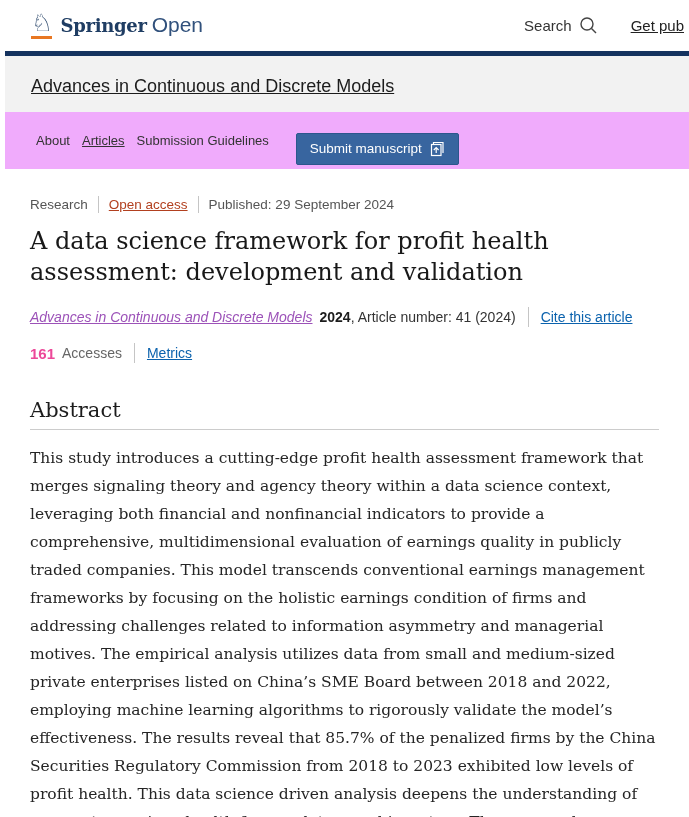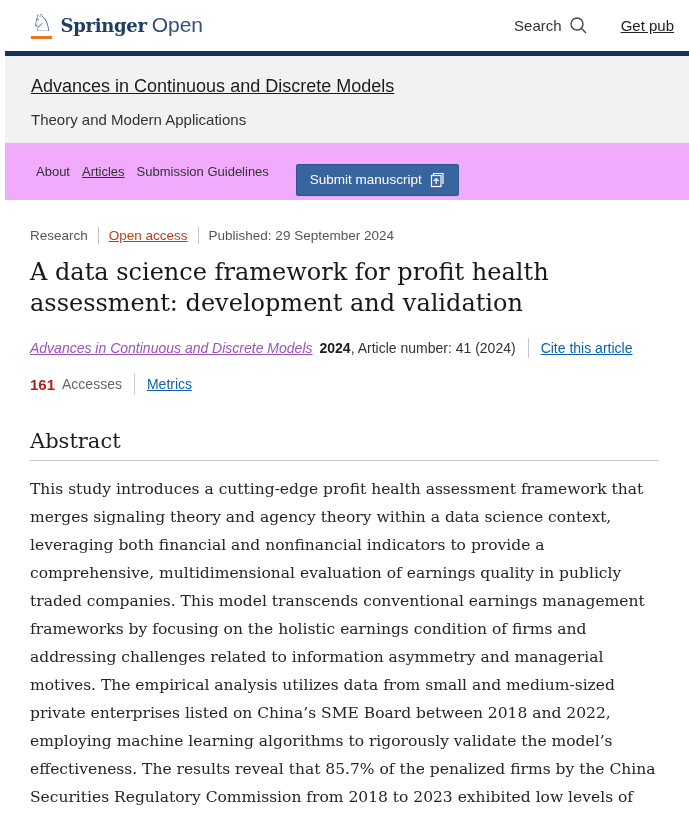--- a/index.html
+++ b/index.html
@@ -7,21 +7,21 @@
     font-family: "Liberation Sans", sans-serif; }
 
   
   .site-header { position: relative; height: 51px; background: #ffffff; }
   .logo { position: absolute; left: 31px; top: 11px; display: flex; align-items: center; }
   .logo-horse-wrap { display: inline-flex; flex-direction: column; align-items: center; margin-right: 8px; }
   .logo-horse { font-family: "DejaVu Sans", sans-serif; font-size: 24px; line-height: 24px; color: #1f3d63; }
   .logo-underline { width: 21px; height: 3px; background: #e87722; margin-top: 1px; }
   .logo-brand { font-family: "DejaVu Serif", serif; font-weight: 700; font-size: 18px; color: #1f3d63; letter-spacing: -0.3px; }
   .logo-suffix { font-size: 21px; font-weight: 300; color: #31517c; margin-left: 5px; }
-  .header-right { position: absolute; right: 15px; top: 16px; display: flex; align-items: center; }
+  .header-right { position: absolute; right: 5px; top: 16px; display: flex; align-items: center; }
   .search-link { display: inline-flex; align-items: center; font-size: 15px; color: #333; cursor: pointer; }
   .search-link svg { margin-left: 7px; }
   .get-published { margin-left: 33px; font-size: 15px; color: #222; text-decoration: underline; white-space: nowrap; cursor: pointer; }
 
   .navy-bar { height: 5px; background: #15335f; margin-left: 5px; }
 
   
   .journal-banner { background: #f2f2f2; margin-left: 5px; padding: 20px 20px 15px 26px; }
   .journal-title { display: inline-block; font-size: 18px; color: #1c1c1c; text-decoration: underline; cursor: pointer; }
   .journal-subtitle { margin-top: 14px; font-size: 15px; color: #333; }
@@ -49,21 +49,21 @@
   .email-icon { position: relative; top: -6px; margin-left: 2px; cursor: pointer; }
 
   .citation-line { margin-top: 19px; font-size: 14px; color: #333; display: flex; align-items: center; }
   .journal-link { font-style: italic; color: #9c52b8; text-decoration: underline; cursor: pointer; }
   .cite-year { font-weight: 700; color: #1c1c1c; margin-left: 7px; }
   .article-number { color: #333; }
   .cite-sep { display: inline-block; width: 1px; height: 20px; background: #c5c5c5; margin: 0 12px; }
   .blue-link { color: #0b62ad; text-decoration: underline; cursor: pointer; }
 
   .metrics-line { margin-top: 16px; font-size: 14px; color: #666; display: flex; align-items: center; }
-  .accesses-value { font-weight: 700; font-size: 15px; color: #b91c1c; margin-right: 7px; }
+  .accesses-value { font-weight: 700; font-size: 15px; color: #ec4899; margin-right: 7px; }
 
   .abstract-section { margin-top: 35px; }
   .abstract-heading { font-family: "DejaVu Serif", serif; font-weight: 400; font-size: 21px; color: #1c1c1c; }
   .abstract-rule { border: none; border-top: 1px solid #cccccc; margin-top: 7px; }
   .abstract-body { margin-top: 14px; font-family: "DejaVu Serif", serif; font-size: 15.5px;
     line-height: 28px; color: #252525; max-width: 632px; }
 </style>
 </head>
 <body>
 
@@ -85,21 +85,20 @@
       </svg>
     </span>
     <span class="get-published">Get pub</span>
   </div>
 </header>
 
 <div class="navy-bar"></div>
 
 <section class="journal-banner">
   <a class="journal-title">Advances in Continuous and Discrete Models</a>
-  <div class="journal-subtitle">Theory and Modern Applications</div>
 </section>
 
 <nav class="journal-nav">
   <a class="nav-link">About</a>
   <a class="nav-link current">Articles</a>
   <a class="nav-link">Submission Guidelines</a>
   <button class="submit-btn">
     <span>Submit manuscript</span>
     <svg width="15" height="16" viewBox="0 0 15 16">
       <path d="M3.5 3.5 V1.5 H13 V12" fill="none" stroke="#ffffff" stroke-width="1.2"></path>

